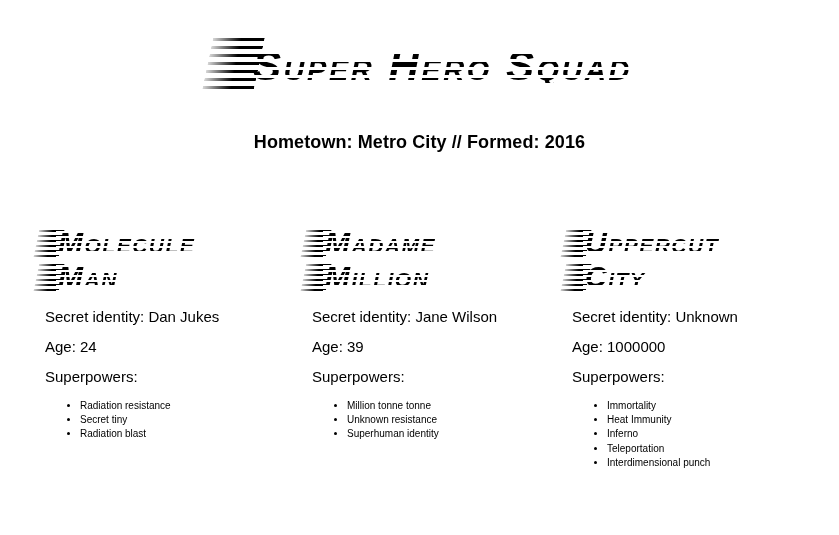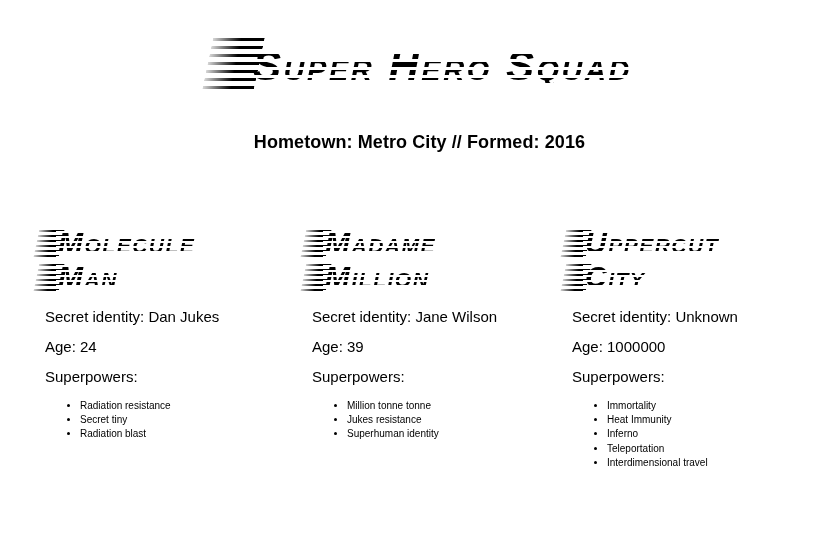--- a/index.html
+++ b/index.html
@@ -180,21 +180,21 @@
         <span class="trail"></span>
         <span class="speed-word">Million</span>
       </div>
     </div>
     <div class="card-body">
       <p class="line">Secret identity: Jane Wilson</p>
       <p class="line">Age: 39</p>
       <p class="line">Superpowers:</p>
       <ul class="powers-list">
         <li>Million tonne tonne</li>
-        <li>Jukes resistance</li>
+        <li>Unknown resistance</li>
         <li>Superhuman identity</li>
       </ul>
     </div>
   </div>
 
   <div class="card card-3">
     <div class="card-heading">
       <div class="speed-row">
         <span class="trail"></span>
         <span class="speed-word">Uppercut</span>
@@ -206,18 +206,18 @@
     </div>
     <div class="card-body">
       <p class="line">Secret identity: Unknown</p>
       <p class="line">Age: 1000000</p>
       <p class="line">Superpowers:</p>
       <ul class="powers-list">
         <li>Immortality</li>
         <li>Heat Immunity</li>
         <li>Inferno</li>
         <li>Teleportation</li>
-        <li>Interdimensional travel</li>
+        <li>Interdimensional punch</li>
       </ul>
     </div>
   </div>
 
 </div>
 
 </body></html>

